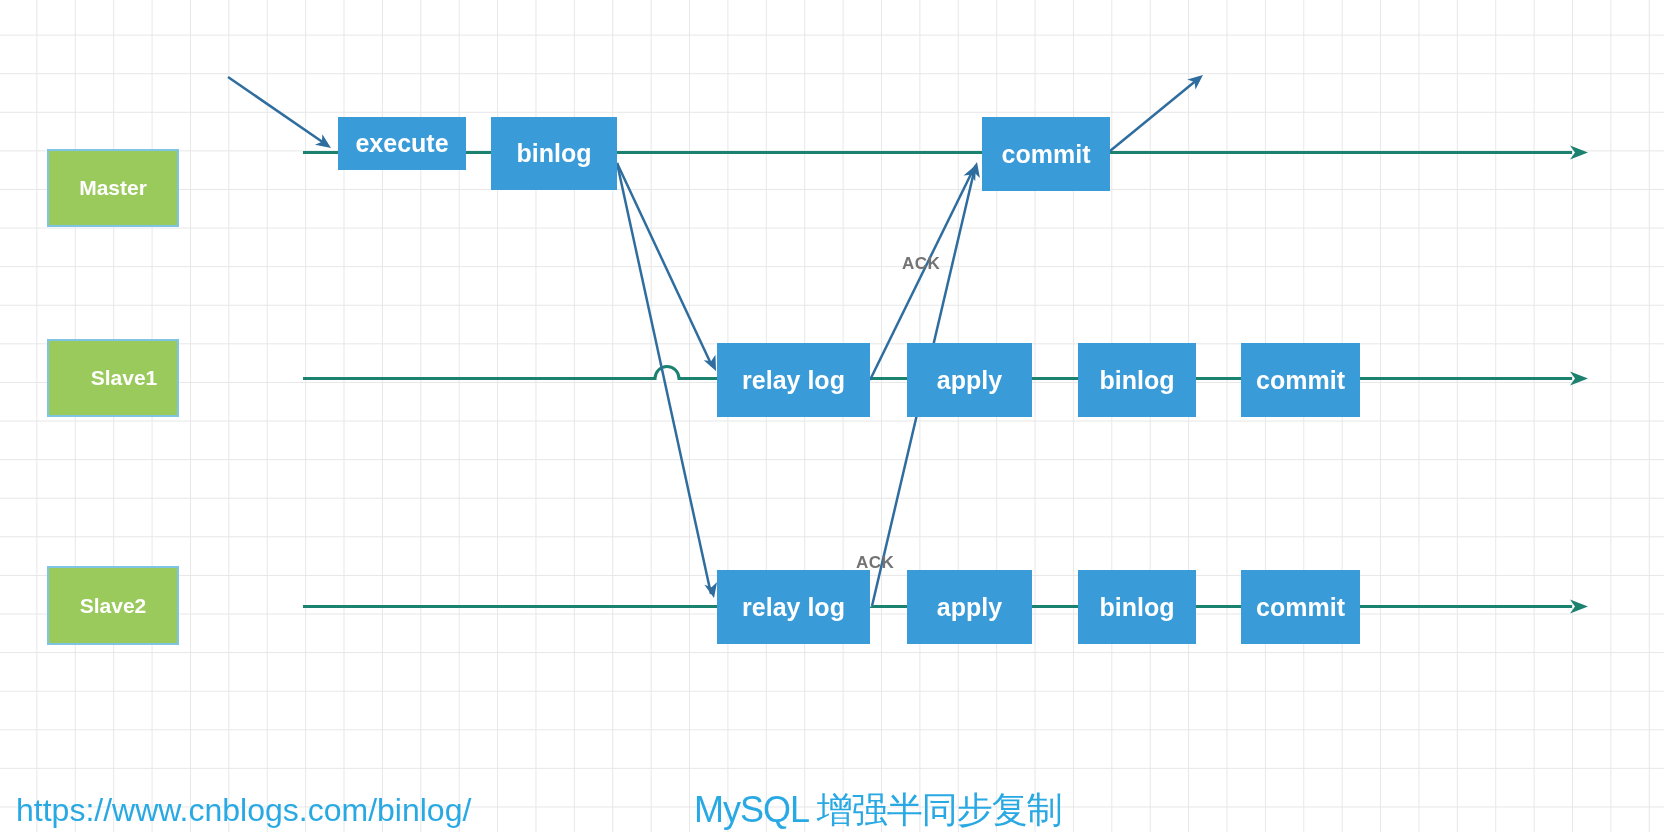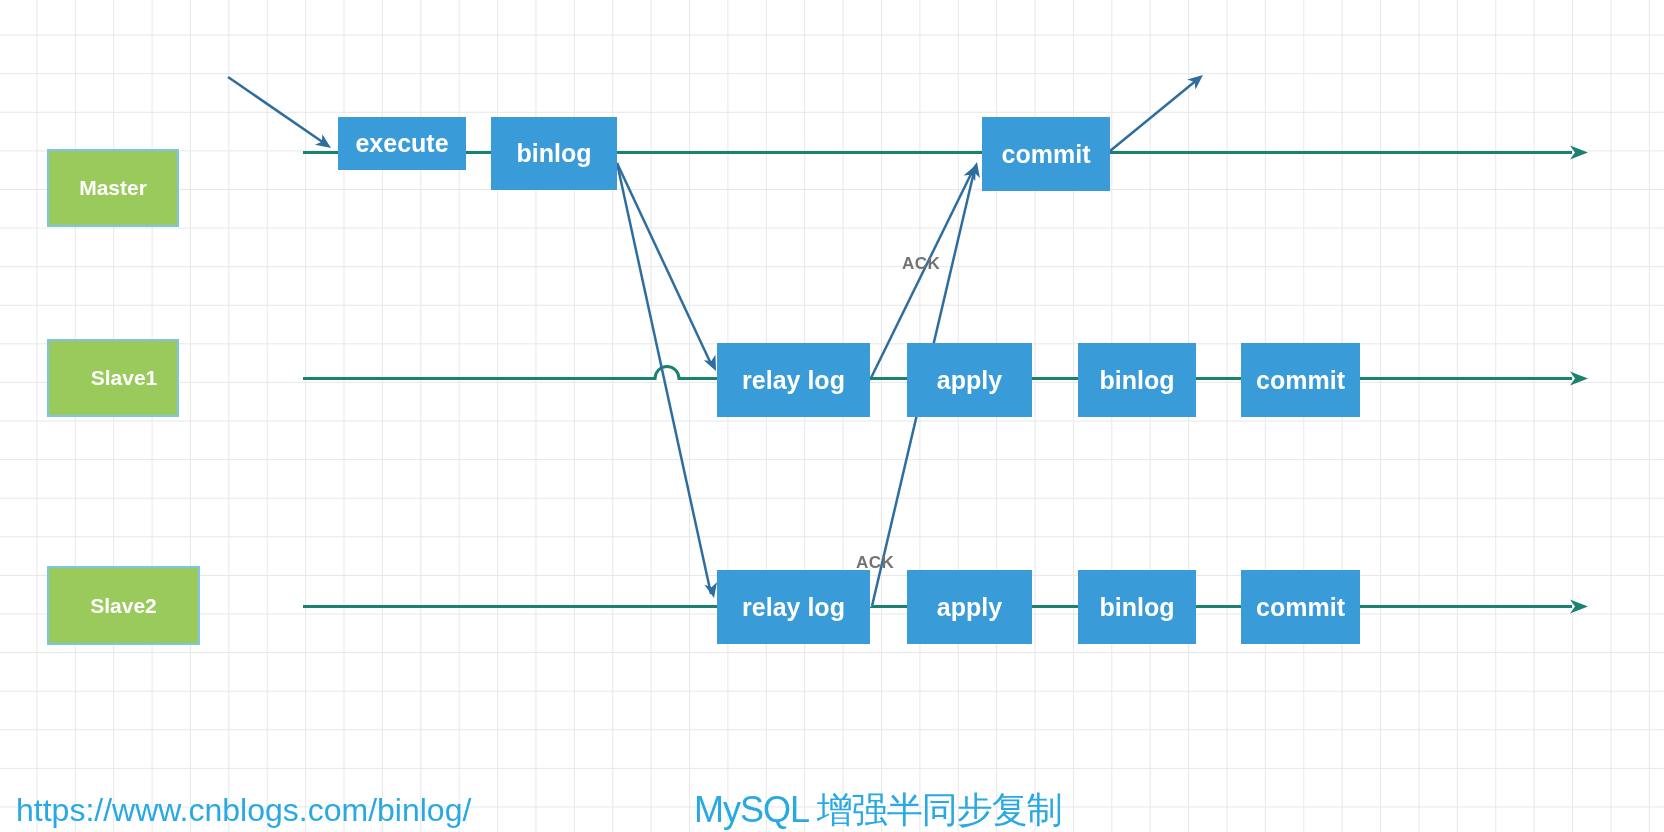--- a/index.html
+++ b/index.html
@@ -68,21 +68,21 @@
   <path d="M872 606 L973 176" stroke="#2e6d9e" stroke-width="2.5" fill="none"></path>
   <polygon points="-15,-6.5 0,0 -15,6.5 -11,0" fill="#2e6d9e" transform="translate(977,162) rotate(-76.8)"></polygon>
 </svg>
 
 <div class="box green" style="left:47px;top:117px;width:132px;height:78px;margin-top:32px;">
   <span>Master</span>
 </div>
 <div class="box green" style="left:47px;top:339px;width:132px;height:78px;padding-left:22px;">
   <span>Slave1</span>
 </div>
-<div class="box green" style="left:47px;top:566px;width:153px;height:79px;">
+<div class="box green" style="left:47px;top:566px;width:132px;height:79px;">
   <span>Slave2</span>
 </div>
 
 <div class="box blue" style="left:338px;top:117px;width:128px;height:53px;">
   <span>execute</span>
 </div>
 <div class="box blue" style="left:491px;top:117px;width:126px;height:73px;">
   <span>binlog</span>
 </div>
 <div class="box blue" style="left:982px;top:117px;width:128px;height:74px;">

